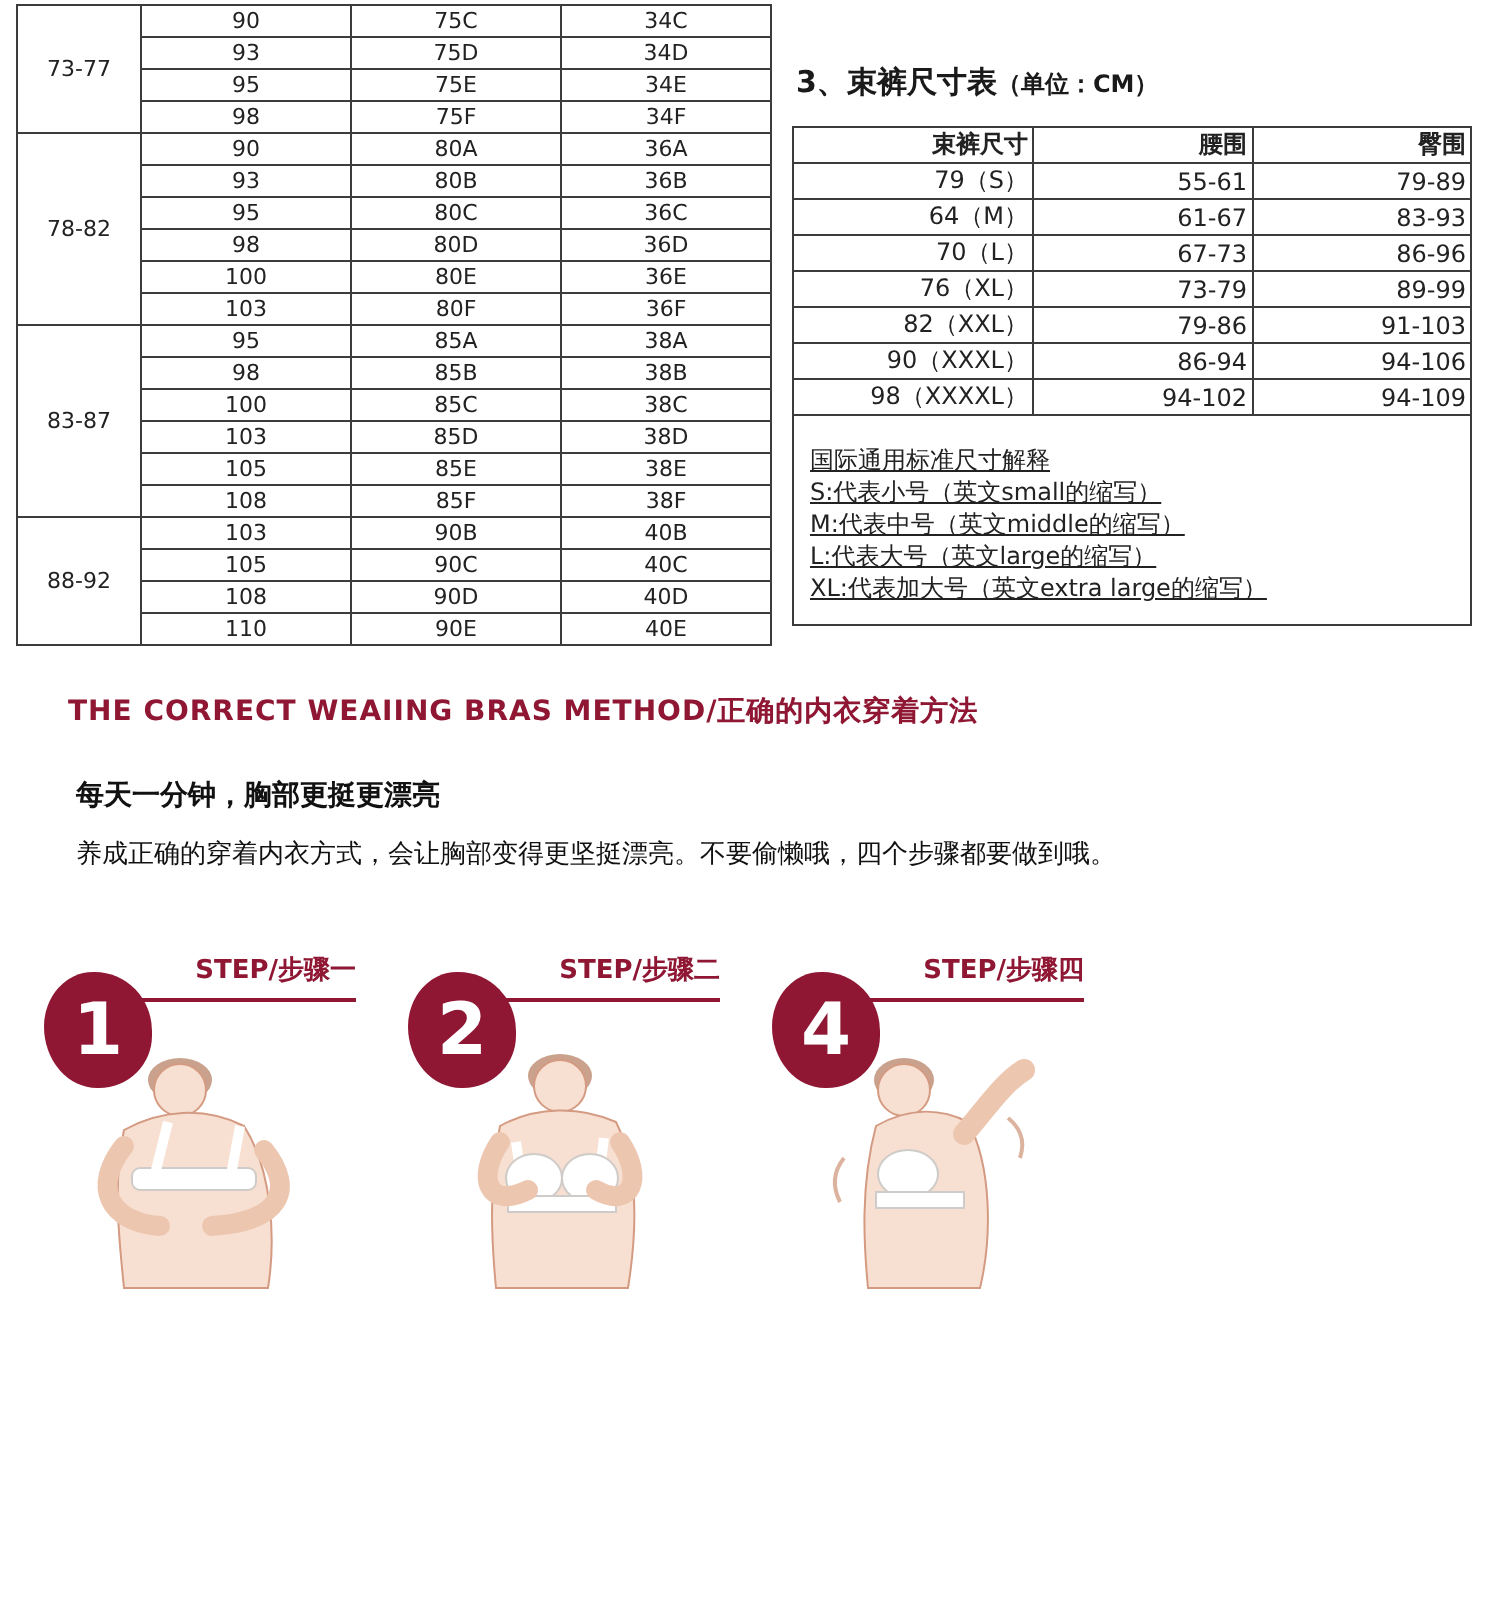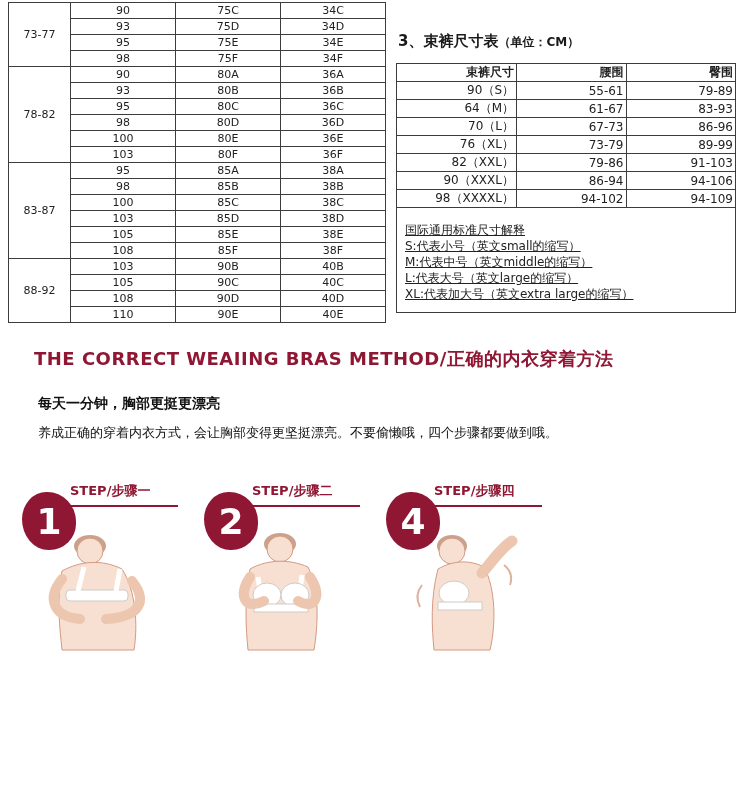--- a/index.html
+++ b/index.html
@@ -24,33 +24,34 @@
   .girdle-table { width:340px; }
   .girdle-table th, .girdle-table td {
     border:1px solid #3c3c3c; font-size:12px; height:18px; text-align:right; color:#222; padding:0 2px;
   }
   .girdle-table th { font-weight:bold; }
   .girdle-table th:first-child, .girdle-table td:first-child { width:120px; }
   .girdle-table td.notes-cell { text-align:left; height:auto; padding:14px 6px 10px 8px;text-decoration:underline; }
   .note-line { font-size:12px; line-height:16px; color:#222; }
 
   
-  .method-heading { color:#8f1733; font-size:18px; font-weight:bold; margin:24px 0 0 34px; letter-spacing:.5px; }
+  .method-heading { color:#8f1733; font-size:14px; font-weight:bold; margin:24px 0 0 34px; letter-spacing:.5px; }
   .subtitle { font-weight:bold; font-size:14px; color:#111; margin:24px 0 0 38px; }
   .desc { font-size:13px; color:#111; margin:11px 0 0 38px; }
   .instructions { margin:46px 0 0 48px; }
   .instr-line { font-size:13px; color:#111; line-height:24px; }
 
   
   .steps-row { display:flex; margin:32px 0 0 12px; }
   .step-card { width:182px; position:relative; }
   .step-label-row {
     margin-left:56px; margin-right:16px; padding:8px 0 5px 2px;
     border-bottom:2px solid #8f1733; font-size:13px; font-weight:bold; color:#8f1733;
     white-space:nowrap;
+    text-align:right;
   }
   .step-badge {
     position:absolute; left:10px; top:18px; width:54px; height:58px;
     background:#8f1733; color:#fff; font-size:36px; font-weight:bold;
     display:flex; align-items:center; justify-content:center;
     border-radius:46% 54% 50% 50% / 48% 52% 46% 54%;
   }
   .step-illustration { margin-top:26px; text-align:center; height:122px; }
 </style>
 </head>
@@ -173,21 +174,21 @@
       <table class="girdle-table">
         <thead>
             <tr>
               <th>束裤尺寸</th>
               <th>腰围</th>
               <th>臀围</th>
             </tr>
           </thead>
         <tbody>
             <tr>
-              <td>90（S）</td>
+              <td>79（S）</td>
               <td>55-61</td>
               <td>79-89</td>
             </tr>
             <tr>
               <td>64（M）</td>
               <td>61-67</td>
               <td>83-93</td>
             </tr>
             <tr>
               <td>70（L）</td>

